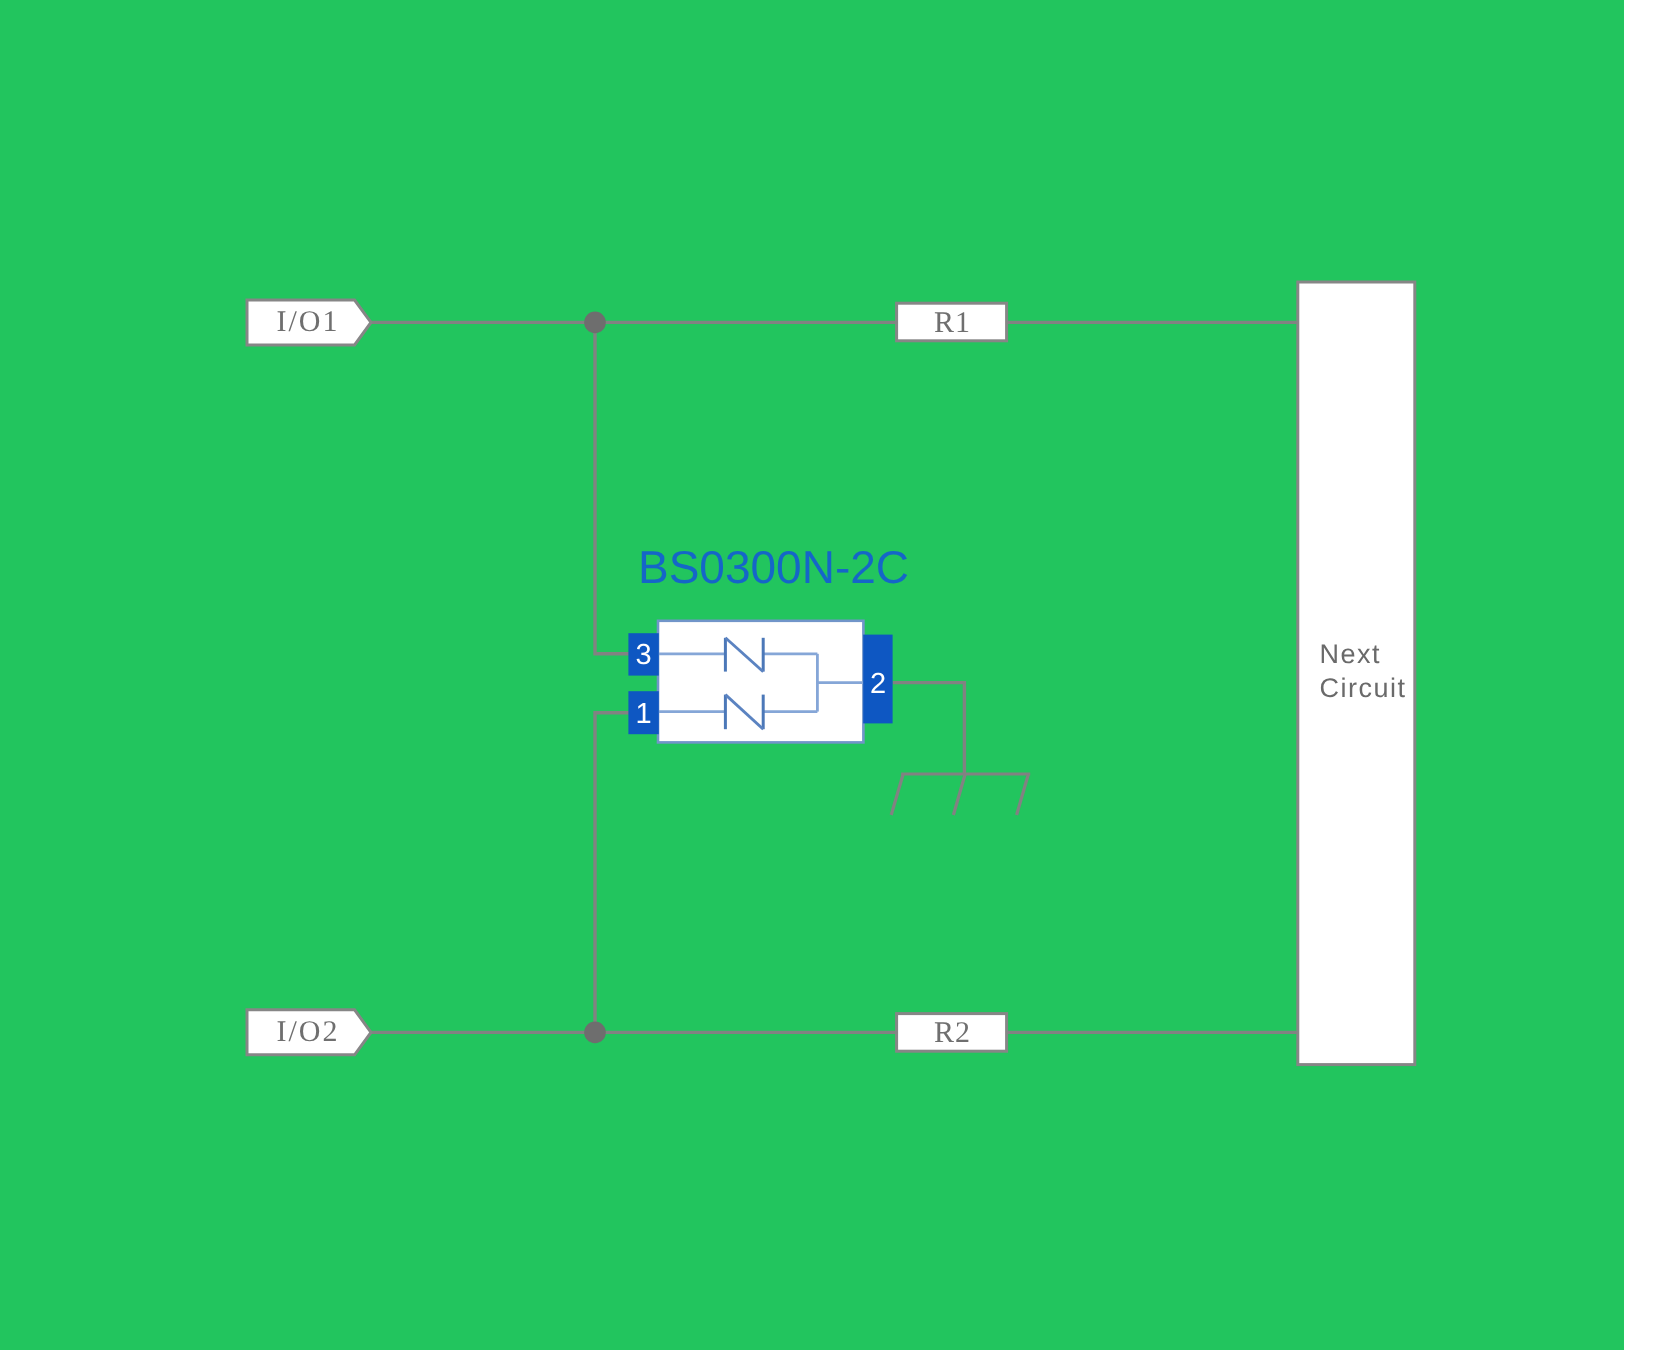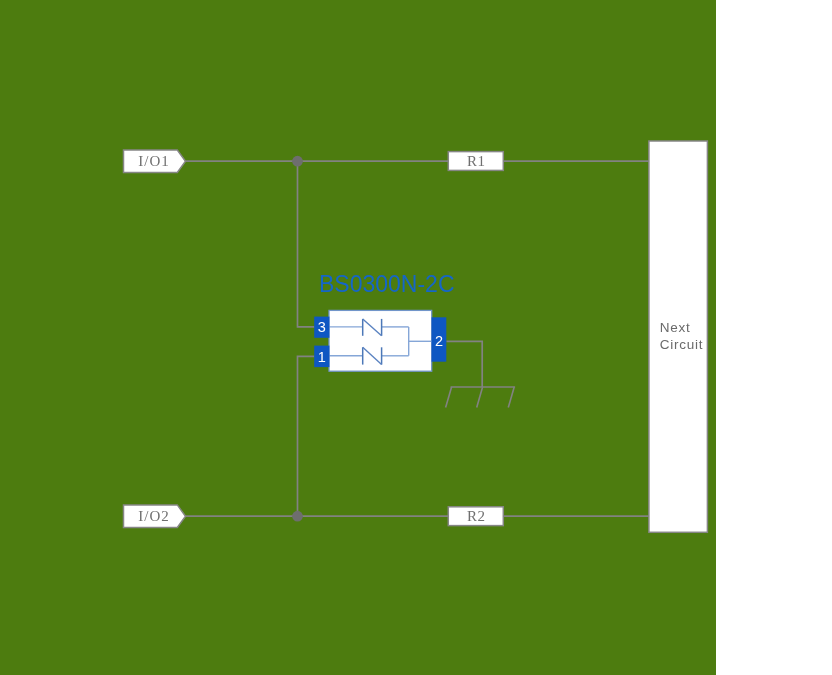--- a/index.html
+++ b/index.html
@@ -1,17 +1,17 @@
 <!DOCTYPE html>
 <html><head>
 <meta charset="utf-8">
 <title>Circuit</title>
 <style>
   html,body{margin:0;padding:0;background:#ffffff;}
-  .wrap{width:716px;height:675px;position:relative;background:#4d7c0f;overflow:hidden;opacity:0.999;transform:translateZ(0);will-change:transform;}
+  .wrap{width:812px;height:675px;position:relative;background:#22c55e;overflow:hidden;opacity:0.999;transform:translateZ(0);will-change:transform;}
   svg{display:block;}
   text{font-family:"Liberation Sans",sans-serif;}
   .serif{font-family:"Liberation Serif",serif;}
 </style>
 </head>
 <body>
 <div class="wrap">
 <svg width="832" height="675" viewBox="0 0 832 675">
 
   <line x1="185.5" y1="161.2" x2="649" y2="161.2" stroke="#828282" stroke-width="1.7"></line>

